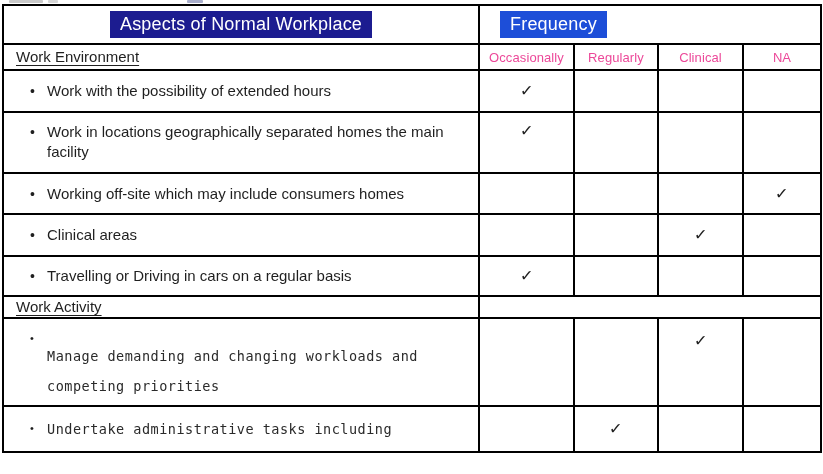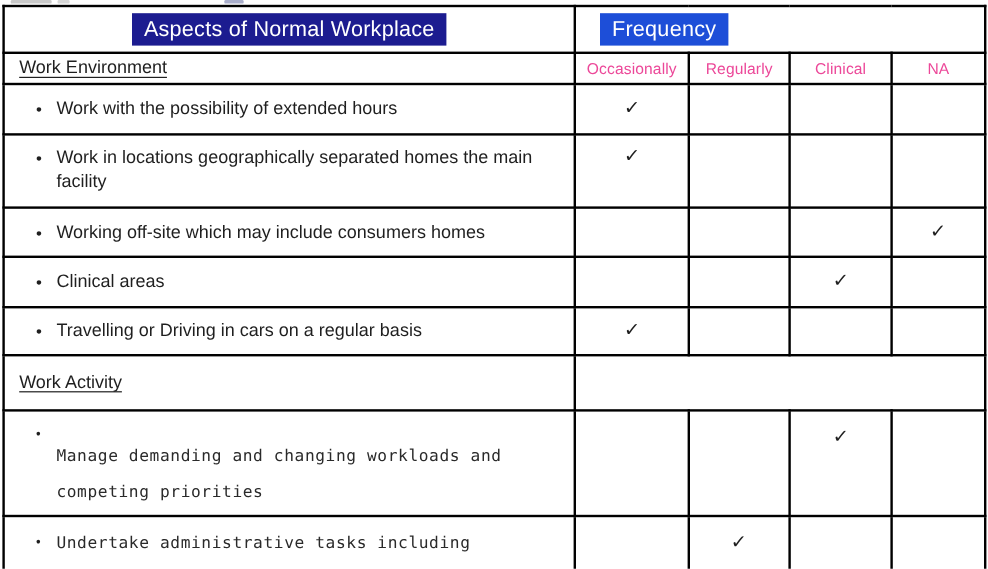--- a/index.html
+++ b/index.html
@@ -159,21 +159,21 @@
       <span class="li">
         <span class="bullet">•</span>
         <span class="item-text">Travelling or Driving in cars on a regular basis</span>
       </span>
     </td>
     <td class="check-cell"><span class="checkmark">✓</span></td>
     <td class="check-cell"><span class="checkmark"></span></td>
     <td class="check-cell"><span class="checkmark"></span></td>
     <td class="check-cell"><span class="checkmark"></span></td>
   </tr>
-      <tr style="height: 46px;">
+      <tr style="height: 22px;">
     <td class="section-cell">
       <span class="section-label">Work Activity</span>
     </td>
     <td colspan="4"></td>
   </tr>
       <tr class="mono v-top" style="height: 83px;">
     <td class="aspect-cell">
       <span class="li">
         <span class="bullet">•</span>
         <span class="item-text">Manage demanding and changing workloads and competing priorities</span>

